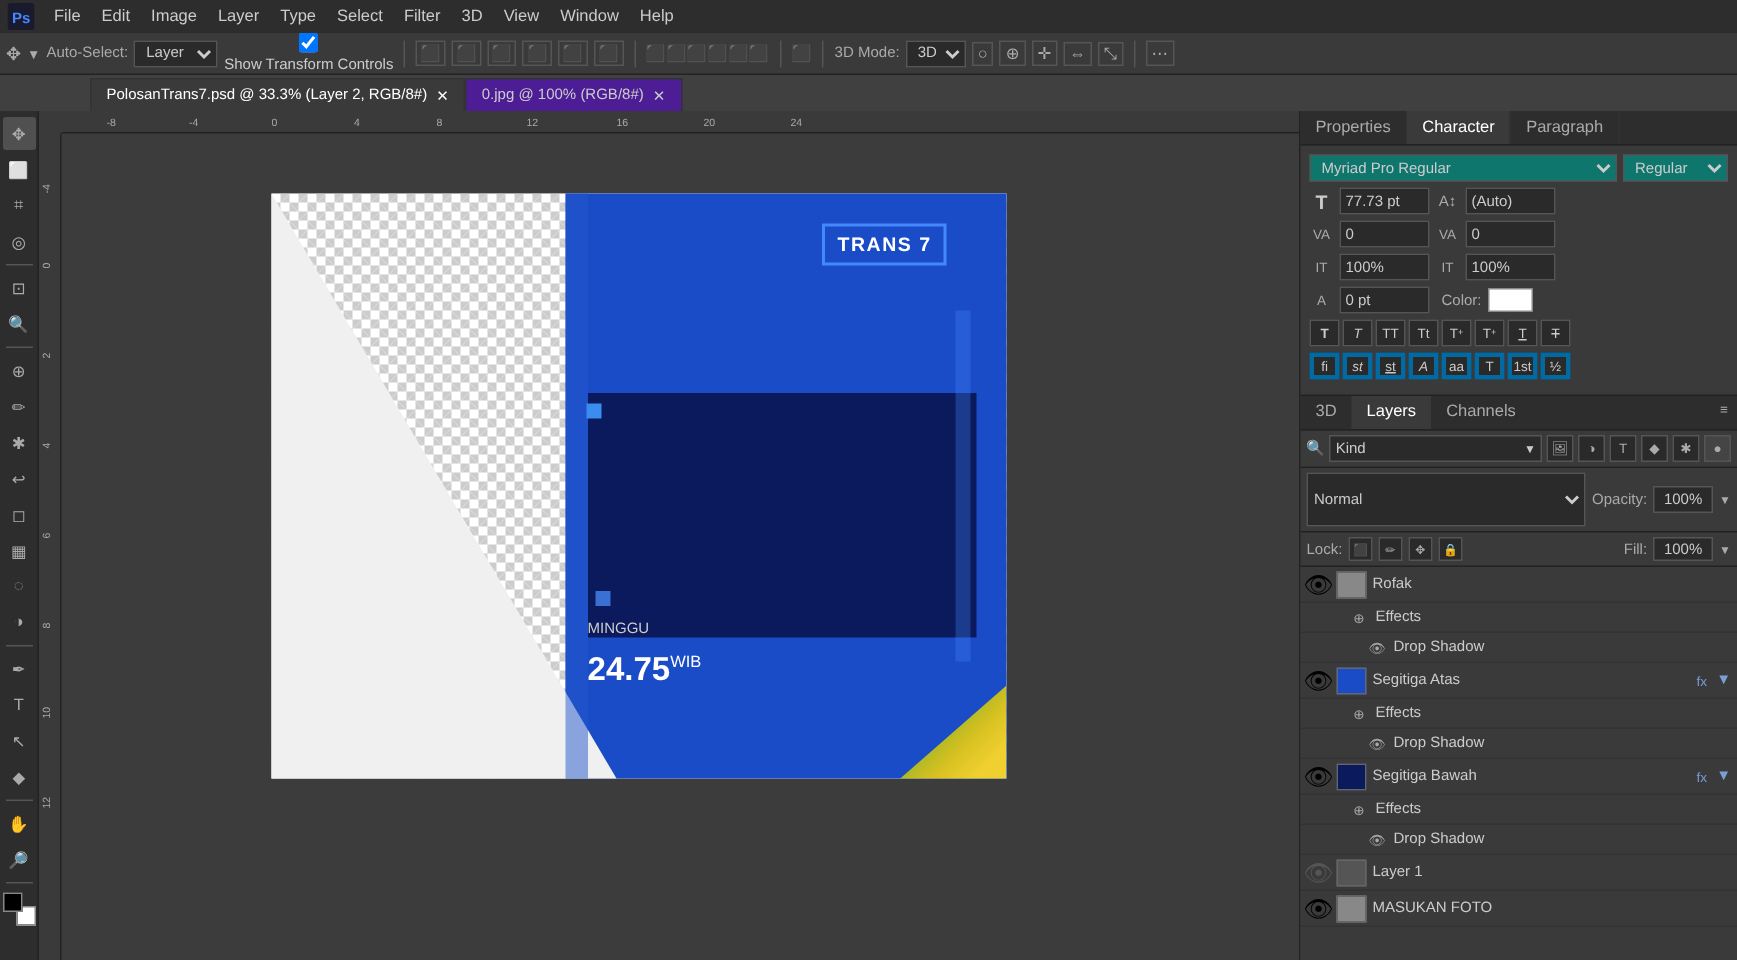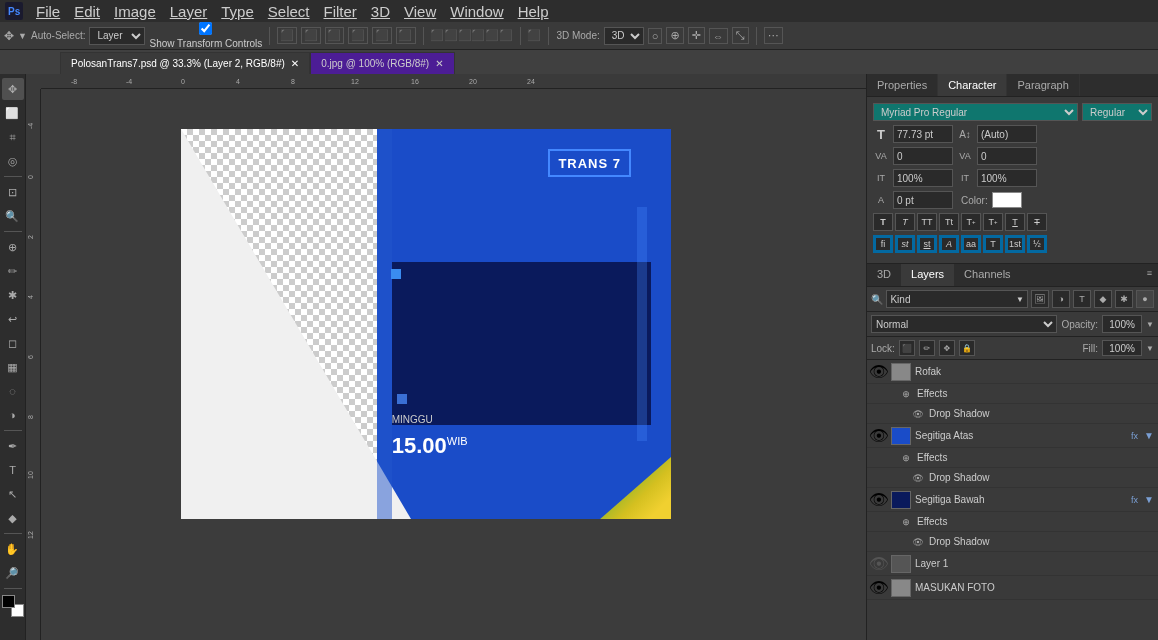--- a/index.html
+++ b/index.html
@@ -14,25 +14,24 @@
       padding: 0 4px;
       gap: 2px;
     }
     .menu-bar-logo {
       width: 20px;
       height: 20px;
       margin-right: 4px;
       display: flex; align-items: center; justify-content: center;
     }
     .menu-item {
-      font-size: 15px;
+      font-size: 11px;
       color: #ccc;
       padding: 2px 6px;
       cursor: pointer;
-      text-decoration: underline;
     }
 
     
     .options-bar {
       height: 28px;
       background: #3a3a3a;
       border-bottom: 1px solid #222;
       display: flex;
       align-items: center;
       padding: 0 4px;
@@ -354,21 +353,21 @@
       align-items: center;
       padding: 3px 4px;
       gap: 4px;
       border-bottom: 1px solid #222;
     }
     .blend-select {
       background: #2a2a2a;
       border: 1px solid #555;
       color: #ccc;
       font-size: 10px;
-      height: 18px;
+      height: 36px;
       flex: 1;
     }
     .opacity-label { font-size: 10px; color: #aaa; }
     .opacity-input {
       background: #2a2a2a;
       border: 1px solid #555;
       color: #ccc;
       font-size: 10px;
       height: 18px;
       width: 40px;
@@ -753,21 +752,21 @@
         </div>
 
         <div style="position:absolute;left:210px;top:140px;width:10px;height:10px;background:#3a8cf0;"></div>
 
 
         <div class="design-blue-accent"></div>
 
         <div class="design-subtitle">MINGGU</div>
 
         <div class="design-time">
-          <span>15.00</span><span class="design-wib">WIB</span>
+          <span>24.75</span><span class="design-wib">WIB</span>
         </div>
 
         <div class="design-yellow-corner">
           <div class="design-diagonal-stripe"></div>
         </div>
       </div>
     </div>
   </div>
 
   <div class="right-panel">

